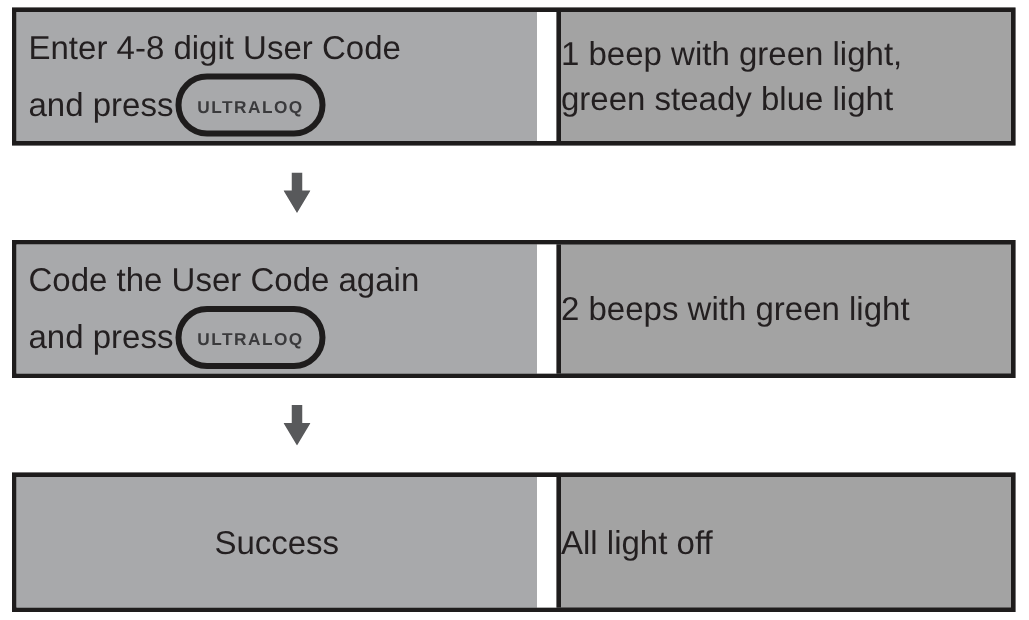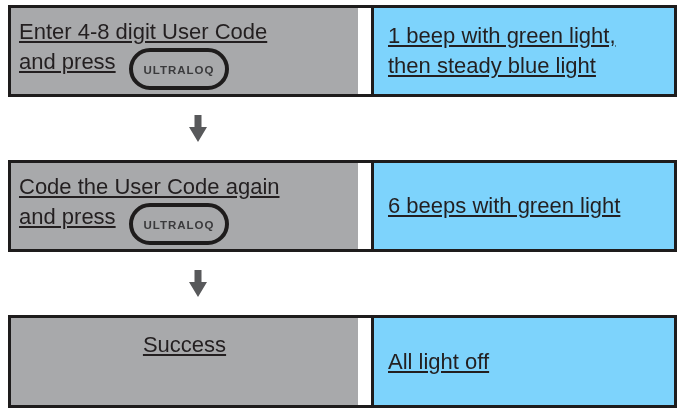--- a/index.html
+++ b/index.html
@@ -9,53 +9,51 @@
     font-family: "Liberation Sans", sans-serif;
     color: #231f20;
     overflow: hidden;
   }
   .canvas { padding: 5px 9px 7px 8px; }
 
   .step-row {
     box-sizing: border-box;
     width: 669px; height: 92px;
     border: 3px solid #1e1c1c;
-    background: #7dd3fc;
+    background: #a3a3a3;
     display: flex;
-    text-decoration: underline;
   }
   .cell-left {
     box-sizing: border-box;
     width: 347px;
     background: #a8a9ab;
     padding: 9px 0 0 8px;
     font-size: 22px;
     line-height: 30px;
   }
   .cell-left.centered {
     display: flex;
-    align-items: flex-start;
+    align-items: center;
     justify-content: center;
-    padding: 12px;
+    padding: 0;
   }
   .cell-gap { width: 13px; background: #ffffff; }
   .cell-divider { width: 3px; background: #1e1c1c; }
   .cell-right {
     flex: 1;
     display: flex;
     flex-direction: column;
     justify-content: center;
     font-size: 22px;
     line-height: 30px;
-    margin-left: 14px;
   }
   .press-line {
     display: flex;
-    align-items: flex-start;
-    gap: 12px;
+    align-items: center;
+    gap: 0;
     height: 46px;
   }
   .logo-svg { display: block; }
   .arrow-gap {
     height: 63px;
     position: relative;
   }
   .arrow-gap svg {
     position: absolute;
     left: 181px;
@@ -75,21 +73,21 @@
         <svg class="logo-svg" width="102" height="44" viewBox="0 0 102 44">
           <rect x="3" y="3" width="96" height="38" rx="19" fill="none" stroke="#1e1c1c" stroke-width="4"></rect>
           <text x="51" y="27" text-anchor="middle" font-size="11.5" font-weight="bold" letter-spacing="1" fill="#3a3a3c" font-family="Liberation Sans, sans-serif">ULTRALOQ</text>
         </svg>
       </div>
     </div>
     <div class="cell-gap"></div>
     <div class="cell-divider"></div>
     <div class="cell-right">
       <div>1 beep with green light,</div>
-      <div>then steady blue light</div>
+      <div>green steady blue light</div>
     </div>
   </div>
 
   <div class="arrow-gap">
     <svg width="18" height="27" viewBox="0 0 18 27">
       <path d="M5.5 0 H12.5 V12 H18 L9 27 L0 12 H5.5 Z" fill="#58595b"></path>
     </svg>
   </div>
 
   <div class="step-row">
@@ -99,21 +97,21 @@
         <span>and press</span>
         <svg class="logo-svg" width="102" height="44" viewBox="0 0 102 44">
           <rect x="3" y="3" width="96" height="38" rx="19" fill="none" stroke="#1e1c1c" stroke-width="4"></rect>
           <text x="51" y="27" text-anchor="middle" font-size="11.5" font-weight="bold" letter-spacing="1" fill="#3a3a3c" font-family="Liberation Sans, sans-serif">ULTRALOQ</text>
         </svg>
       </div>
     </div>
     <div class="cell-gap"></div>
     <div class="cell-divider"></div>
     <div class="cell-right">
-      <div>6 beeps with green light</div>
+      <div>2 beeps with green light</div>
     </div>
   </div>
 
   <div class="arrow-gap">
     <svg width="18" height="27" viewBox="0 0 18 27">
       <path d="M5.5 0 H12.5 V12 H18 L9 27 L0 12 H5.5 Z" fill="#58595b"></path>
     </svg>
   </div>
 
   <div class="step-row" style="height:93px">

